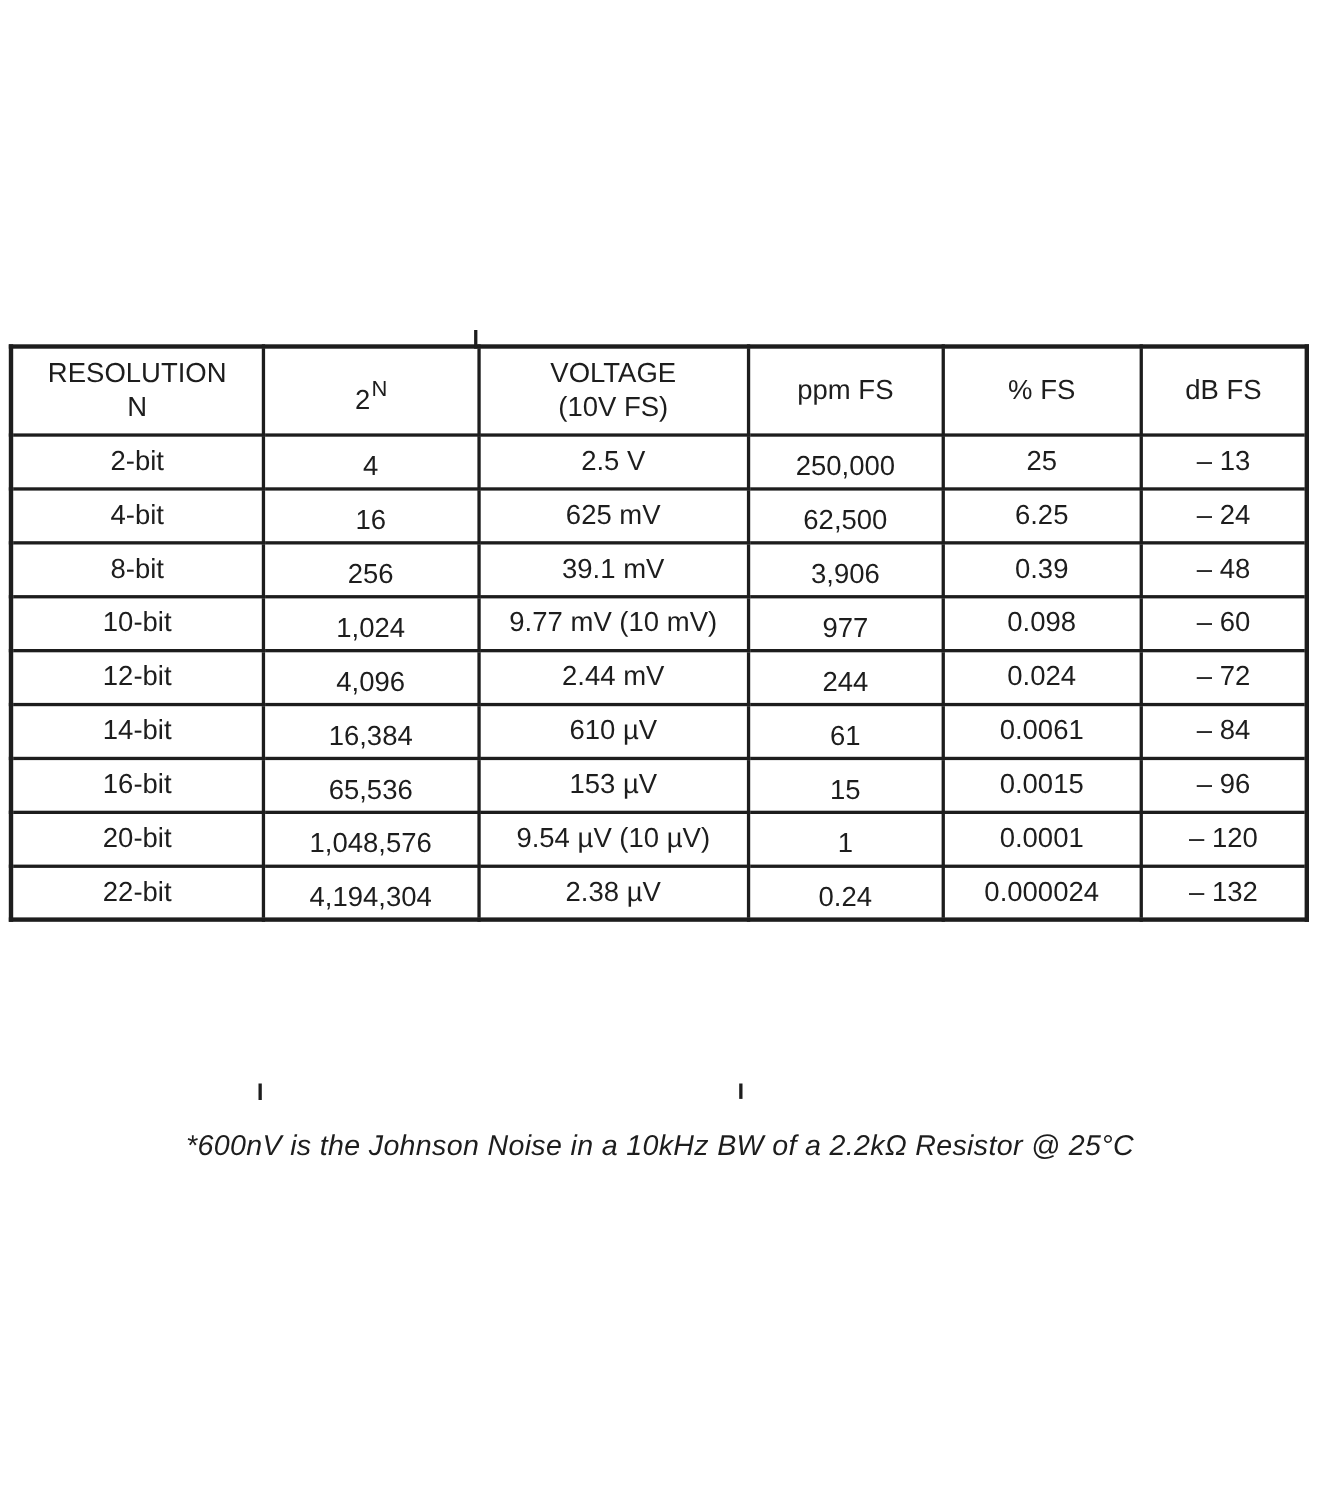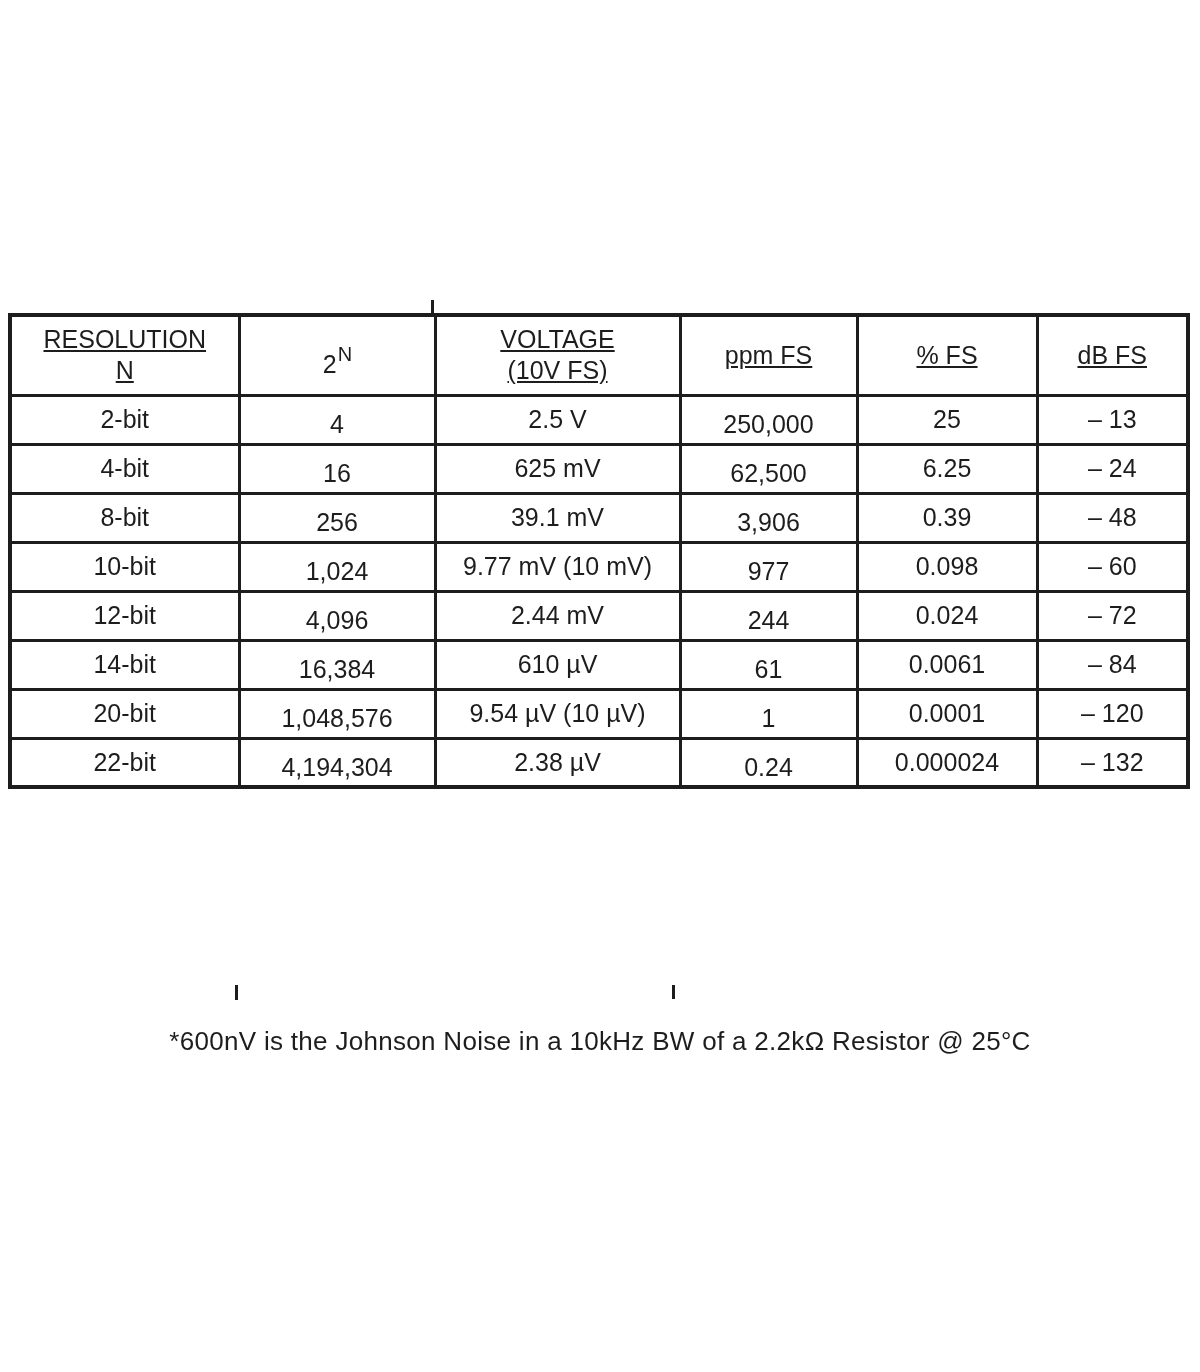--- a/index.html
+++ b/index.html
@@ -31,21 +31,21 @@
   }
   table.res-table th,
   table.res-table td {
     border: 3px solid #1d1d1d;
     padding: 0;
     font-weight: 400;
     vertical-align: middle;
     overflow: hidden;
     white-space: nowrap;
   }
-  thead tr { height: 80px; text-decoration: underline; }
+  thead tr { height: 80px; }
   tbody tr { height: 49px; }
   th .hline { line-height: 31px; }
   .pow {
     display: inline-block;
     transform: translateY(9px);
     text-align: right;
   }
   .pow sup {
     font-size: 20px;
     position: relative;
@@ -58,20 +58,21 @@
   td span.drop { transform: translateY(5px); }
   .footnote {
     position: absolute;
     left: 0;
     top: 1026px;
     width: 1200px;
     text-align: center;
     font-size: 26px;
     letter-spacing: 0.3px;
     color: #1d1d1d;
+    font-style: italic;
   }
   .tick {
     position: absolute;
     width: 3px;
     background: #1d1d1d;
   }
   #tick-top    { left: 431px; top: 300px; height: 17px; }
   #tick-bottom-1 { left: 235px; top: 985px; height: 15px; }
   #tick-bottom-2 { left: 672px; top: 985px; height: 14px; }
 </style>
@@ -156,20 +157,28 @@
         </tr>
         <tr>
           <td><span>14-bit</span></td>
           <td><span class="drop">16,384</span></td>
           <td><span>610 µV</span></td>
           <td><span class="drop">61</span></td>
           <td><span>0.0061</span></td>
           <td><span>– 84</span></td>
         </tr>
         <tr>
+          <td><span>16-bit</span></td>
+          <td><span class="drop">65,536</span></td>
+          <td><span>153 µV</span></td>
+          <td><span class="drop">15</span></td>
+          <td><span>0.0015</span></td>
+          <td><span>– 96</span></td>
+        </tr>
+        <tr>
           <td><span>20-bit</span></td>
           <td><span class="drop">1,048,576</span></td>
           <td><span>9.54 µV (10 µV)</span></td>
           <td><span class="drop">1</span></td>
           <td><span>0.0001</span></td>
           <td><span>– 120</span></td>
         </tr>
         <tr>
           <td><span>22-bit</span></td>
           <td><span class="drop">4,194,304</span></td>

